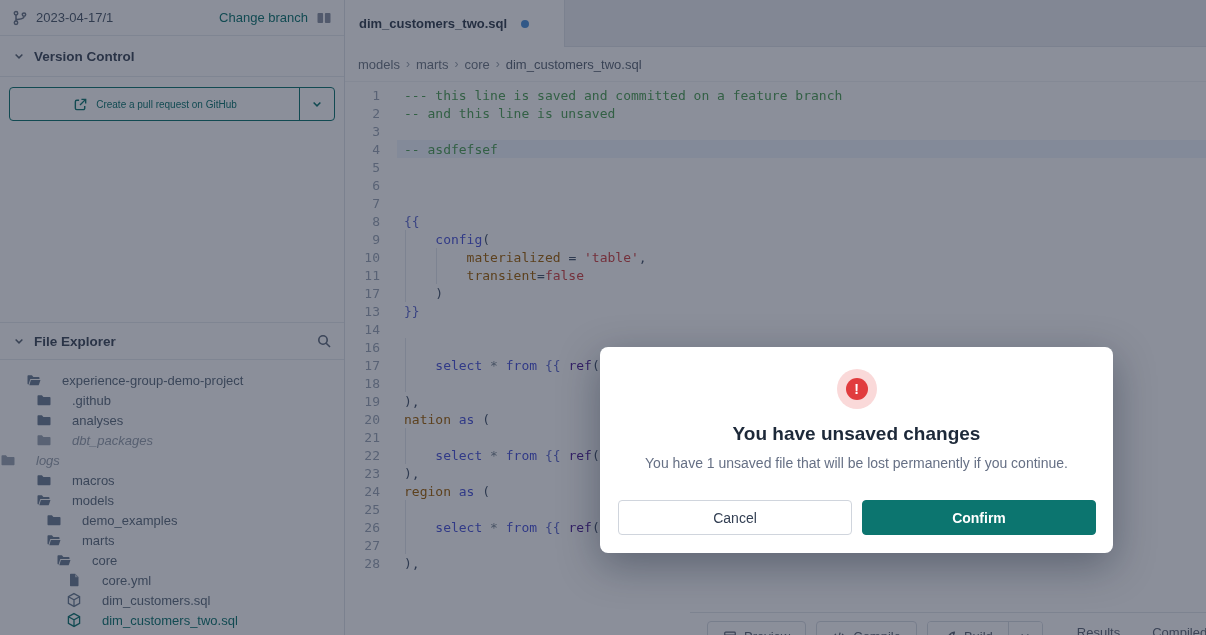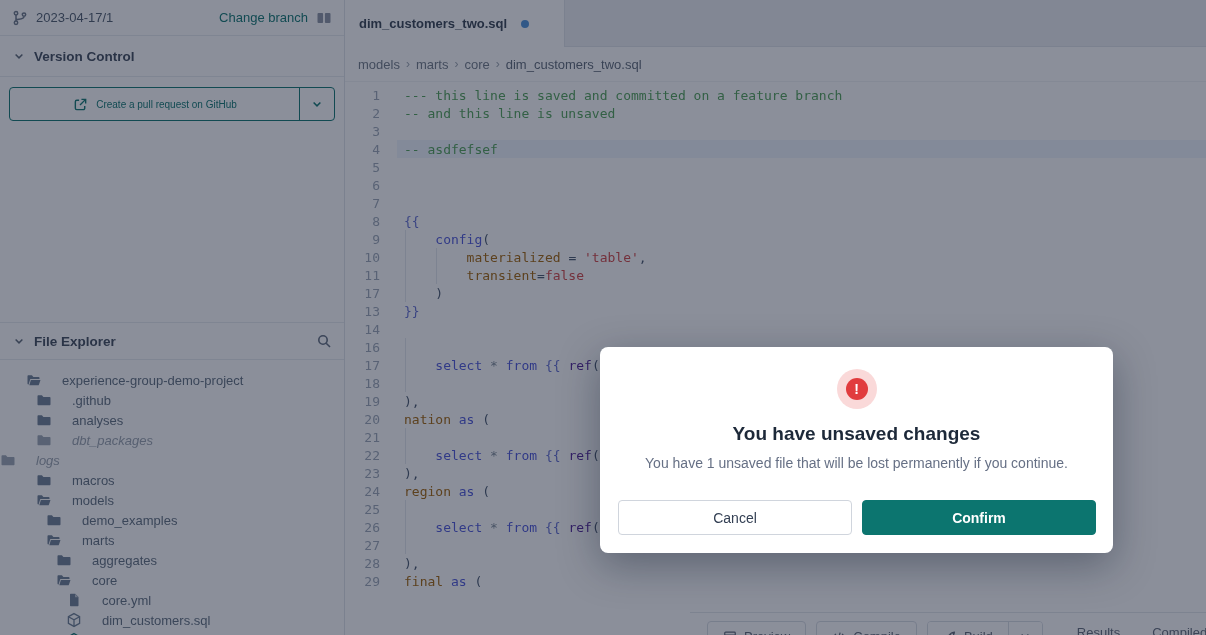--- a/index.html
+++ b/index.html
@@ -253,28 +253,20 @@
             <span class="tree-label">demo_examples</span>
           </div>
           <div class="tree-row" style="padding-left: 46px;">
             <span class="tree-icon">
               <svg width="16" height="16" viewBox="0 0 16 16" fill="currentColor">
                 <path d="M1.5 4.2c0-.6.4-1 1-1h3.4l1.5 1.7h5.1c.6 0 1 .4 1 1V7H4.3L2.6 12.6c-.5 0-1.1-.4-1.1-1z"></path>
                 <path d="M4.9 7.9h9.6l-1.6 4.8c-.1.4-.5.6-.9.6H3.3z"></path>
               </svg>
             </span>
             <span class="tree-label">marts</span>
-          </div>
-          <div class="tree-row" style="padding-left: 56px;">
-            <span class="tree-icon">
-              <svg width="16" height="16" viewBox="0 0 16 16" fill="currentColor">
-                <path d="M1.5 4.2c0-.6.4-1 1-1h3.4l1.5 1.7h6.1c.6 0 1 .4 1 1v6.4c0 .6-.4 1-1 1h-11c-.6 0-1-.4-1-1z"></path>
-              </svg>
-            </span>
-            <span class="tree-label">aggregates</span>
           </div>
           <div class="tree-row" style="padding-left: 56px;">
             <span class="tree-icon">
               <svg width="16" height="16" viewBox="0 0 16 16" fill="currentColor">
                 <path d="M1.5 4.2c0-.6.4-1 1-1h3.4l1.5 1.7h5.1c.6 0 1 .4 1 1V7H4.3L2.6 12.6c-.5 0-1.1-.4-1.1-1z"></path>
                 <path d="M4.9 7.9h9.6l-1.6 4.8c-.1.4-.5.6-.9.6H3.3z"></path>
               </svg>
             </span>
             <span class="tree-label">core</span>
           </div>
@@ -348,21 +340,20 @@
         <div class="code-line"><span class="gutter">19</span><span class="code-text"><span class="c-punct">),</span></span></div>
         <div class="code-line"><span class="gutter">20</span><span class="code-text"><span class="c-plain">nation </span><span class="c-kw">as</span><span class="c-punct"> (</span></span></div>
         <div class="code-line"><span class="guide" style="left: 60px;"></span><span class="gutter">21</span><span class="code-text"></span></div>
         <div class="code-line"><span class="guide" style="left: 60px;"></span><span class="gutter">22</span><span class="code-text"><span class="c-plain">    </span><span class="c-kw">select</span><span class="c-op"> * </span><span class="c-kw">from</span><span class="c-tag"> {{ </span><span class="c-fn">ref</span><span class="c-punct">(</span><span class="c-str">'s</span></span></div>
         <div class="code-line"><span class="gutter">23</span><span class="code-text"><span class="c-punct">),</span></span></div>
         <div class="code-line"><span class="gutter">24</span><span class="code-text"><span class="c-plain">region </span><span class="c-kw">as</span><span class="c-punct"> (</span></span></div>
         <div class="code-line"><span class="guide" style="left: 60px;"></span><span class="gutter">25</span><span class="code-text"></span></div>
         <div class="code-line"><span class="guide" style="left: 60px;"></span><span class="gutter">26</span><span class="code-text"><span class="c-plain">    </span><span class="c-kw">select</span><span class="c-op"> * </span><span class="c-kw">from</span><span class="c-tag"> {{ </span><span class="c-fn">ref</span><span class="c-punct">(</span><span class="c-str">'s</span></span></div>
         <div class="code-line"><span class="guide" style="left: 60px;"></span><span class="gutter">27</span><span class="code-text"></span></div>
         <div class="code-line"><span class="gutter">28</span><span class="code-text"><span class="c-punct">),</span></span></div>
-        <div class="code-line"><span class="gutter">29</span><span class="code-text"><span class="c-plain">final </span><span class="c-kw">as</span><span class="c-punct"> (</span></span></div>
       </div>
 
     <div class="bottom-bar">
       <div class="bb-buttons">
           <button class="bb-btn">
             <span class="icon14">
               <svg width="15" height="15" viewBox="0 0 16 16" fill="none" stroke="currentColor" stroke-width="1.4">
                 <rect x="2" y="3" width="12" height="10" rx="1"></rect>
                 <path d="M2 6.3h12M8 6.3V13"></path>
               </svg>

